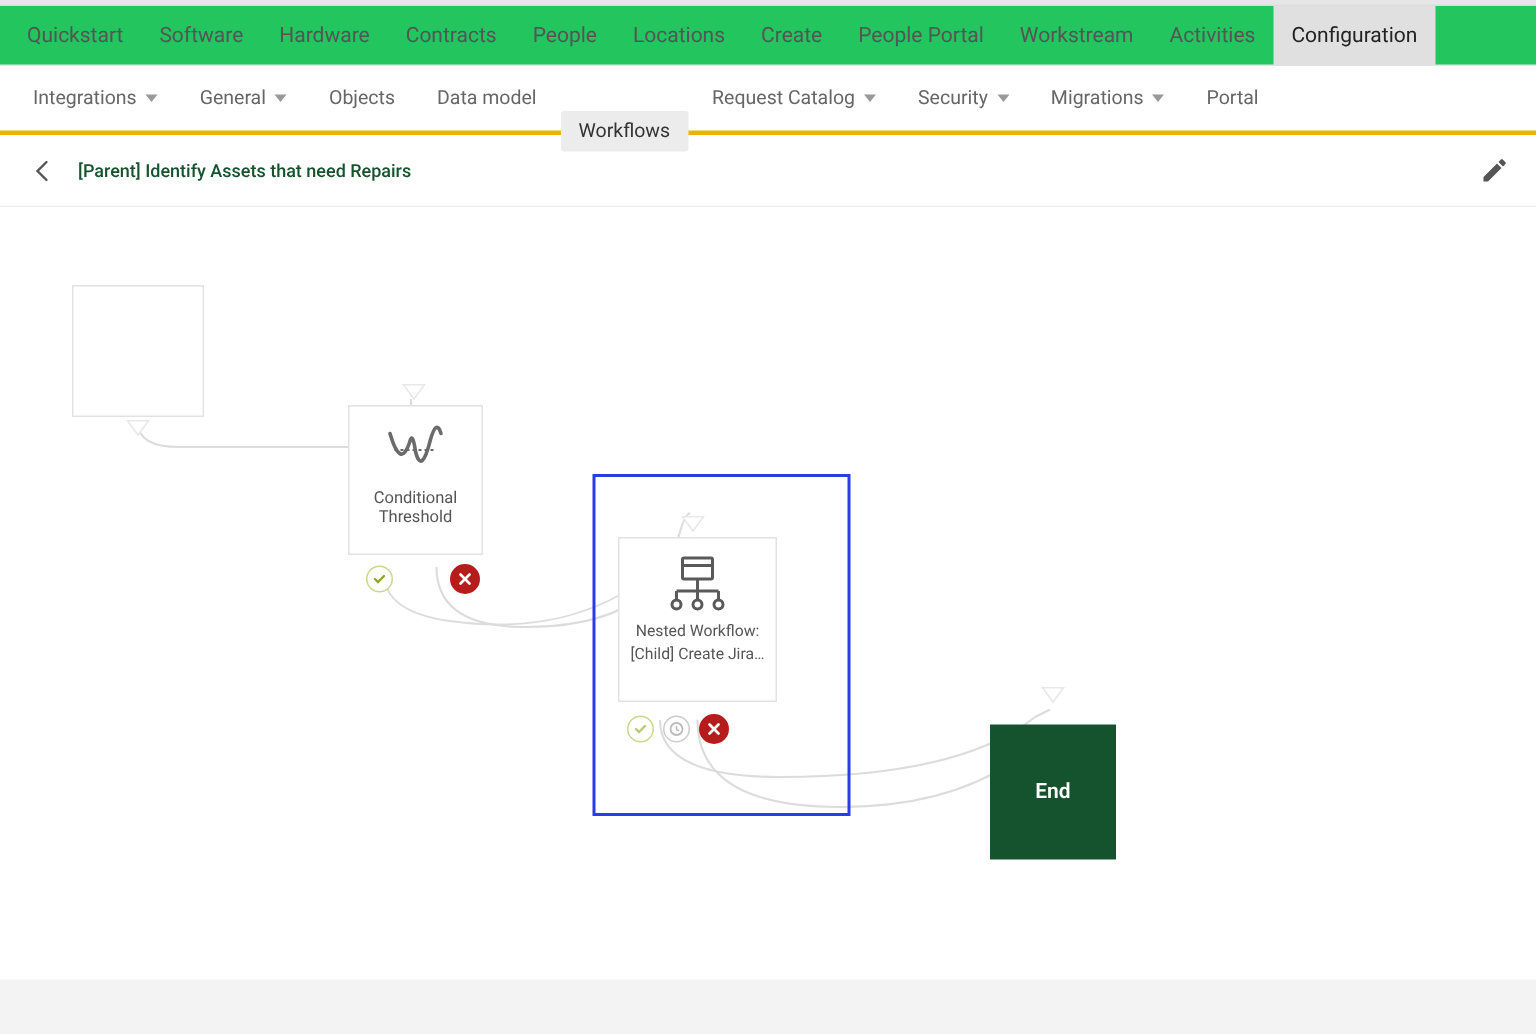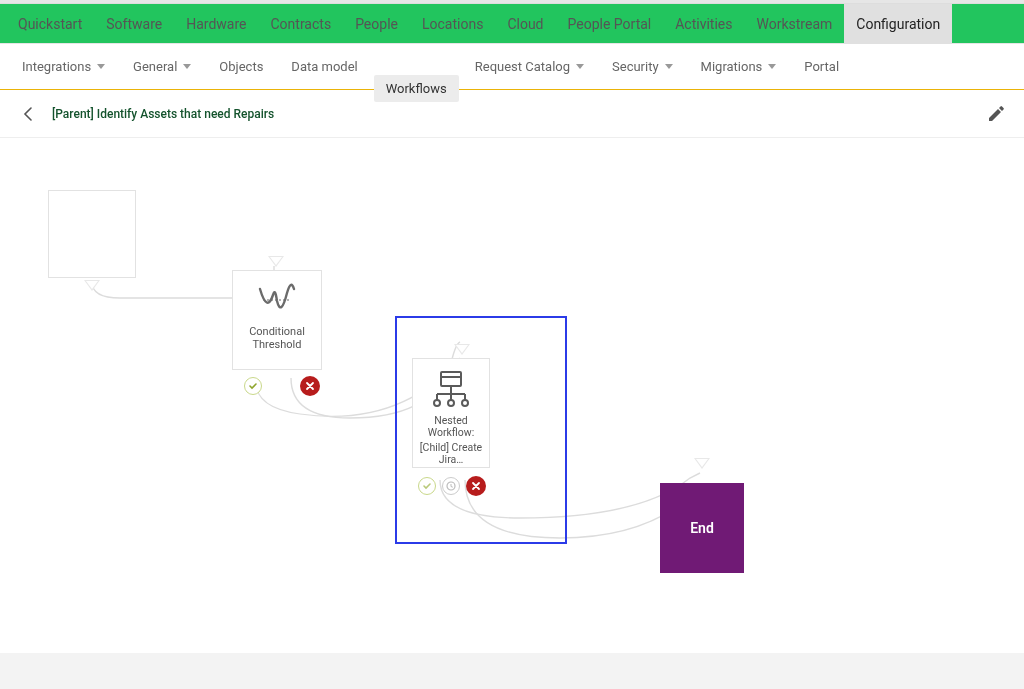--- a/index.html
+++ b/index.html
@@ -1,64 +1,64 @@
 <!DOCTYPE html>
 <html><head>
 <meta charset="utf-8">
 <style>
   * { box-sizing: border-box; margin: 0; padding: 0; }
   body { font-family: -apple-system, BlinkMacSystemFont, "Segoe UI", Roboto, Arial, sans-serif; width: 1024px; height: 689px; background: #fff; overflow: hidden; position: relative; }
   .topbar { height: 4px; background: #e6e6e6; border-bottom: 1px solid #ddd; }
   .mainnav { display: flex; align-items: center; height: 40px; border-bottom: 1px solid #e5e5e5; background: #22c55e; padding: 0 6px; }
   .mainnav .tab { padding: 0 12px; height: 40px; display: flex; align-items: center; font-size: 14px; color: #555; cursor: pointer; }
   .mainnav .tab.active { background: #e0e0e0; color: #222; }
-  .subnav { display: flex; align-items: center; height: 46px; border-bottom: 1px solid #eab308; padding: 0 10px; gap: 4px; }
+  .subnav { display: flex; align-items: center; height: 46px; border-bottom: 3px solid #eab308; padding: 0 10px; gap: 4px; }
   .subnav .item { padding: 6px 12px; font-size: 13px; color: #666; display: flex; align-items: center; gap: 6px; cursor: pointer; border-radius: 2px; }
   .subnav .item.active { background: #ececec; color: #333; margin-top: 43px; }
   .caret { width: 0; height: 0; border-left: 4px solid transparent; border-right: 4px solid transparent; border-top: 5px solid #999; }
   .titlebar { display: flex; align-items: center; height: 48px; border-bottom: 1px solid #eee; padding: 0 16px; }
   .backbtn { width: 24px; height: 24px; display: flex; align-items: center; justify-content: center; cursor: pointer; color: #555; margin-right: 12px; }
   .pagetitle { font-size: 12px; font-weight: 500; color: #14532d; flex: 1; }
   .editbtn { width: 24px; height: 24px; display: flex; align-items: center; justify-content: center; cursor: pointer; color: #555; }
   .canvas { position: relative; width: 100%; height: 495px; background: #fff; }
   svg.edges { position: absolute; inset: 0; width: 100%; height: 100%; pointer-events: none; }
   .node { position: absolute; background: #fff; border: 1px solid #e2e2e2; border-radius: 0; }
   .node.start { width: 88px; height: 88px; left: 48px; top: 52px; }
   .node.cond { width: 90px; height: 100px; left: 232px; top: 132px; display: flex; flex-direction: column; align-items: center; padding-top: 8px; }
   .node.cond .icon { width: 42px; height: 42px; display:flex;align-items:center;justify-content:center; }
   .node.cond .lbl { font-size: 11px; text-align: center; color: #555; margin-top: 4px; line-height: 1.2; white-space: pre-line; }
-  .node.nested { width: 78px; height: 110px; left: 412px; top: 220px; display:flex;flex-direction:column;align-items:center;padding-top:6px;}
+  .node.nested { width: 106px; height: 110px; left: 412px; top: 220px; display:flex;flex-direction:column;align-items:center;padding-top:6px;}
   .node.nested .icon { width:48px;height:48px;display:flex;align-items:center;justify-content:center;}
   .node.nested .lbl { font-size:10.5px;text-align:center;color:#555;margin-top:2px;line-height:1.2; padding:0 4px;}
   .selbox { position:absolute; border:2px solid #2b3be8; left:395px; top:178px; width:172px; height:228px; pointer-events:none; }
-  .node.end { width:84px; height:90px; left:660px; top:345px; background:#701a75; border:none; display:flex;align-items:center;justify-content:center; color:#fff; font-size:14px; font-weight:600; }
+  .node.end { width:84px; height:90px; left:660px; top:345px; background:#14532d; border:none; display:flex;align-items:center;justify-content:center; color:#fff; font-size:14px; font-weight:600; }
   .statusrow { position:absolute; display:flex; gap:6px; align-items:center; }
   .status-check { width:18px;height:18px;border:1.5px solid #c9d88a;border-radius:50%;display:flex;align-items:center;justify-content:center;color:#8fa52d;font-size:11px;background:#fff;}
   .status-x { width:20px;height:20px;border-radius:50%;background:#b71c1c;display:flex;align-items:center;justify-content:center;color:#fff;font-size:12px;font-weight:bold;}
   .status-clock { width:18px;height:18px;border:1.5px solid #ccc;border-radius:50%;display:flex;align-items:center;justify-content:center;color:#aaa;font-size:10px;}
   .tri { width:0;height:0;border-left:8px solid transparent;border-right:8px solid transparent;border-top:11px solid #e8e8e8; position:absolute; }
   .tri-inner { position:absolute; width:0;height:0;border-left:6px solid transparent;border-right:6px solid transparent;border-top:8px solid #fff; left:-6px; top:-10px;}
   .footer { position:absolute; bottom:0; left:0; right:0; height:36px; background:#f3f3f3;}
 </style>
 </head>
 <body>
 
 <div class="topbar"></div>
 
 <nav class="mainnav" id="mainnav">
     <div class="tab">Quickstart</div>
     <div class="tab">Software</div>
     <div class="tab">Hardware</div>
     <div class="tab">Contracts</div>
     <div class="tab">People</div>
     <div class="tab">Locations</div>
-    <div class="tab">Cloud</div>
+    <div class="tab">Create</div>
     <div class="tab">People Portal</div>
+    <div class="tab">Workstream</div>
     <div class="tab">Activities</div>
-    <div class="tab">Workstream</div>
     <div class="tab active">Configuration</div>
   </nav>
 
 <nav class="subnav" id="subnav">
     <div class="item">
       <span>Integrations</span>
       <span class="caret"></span>
     </div>
     <div class="item">
       <span>General</span>

